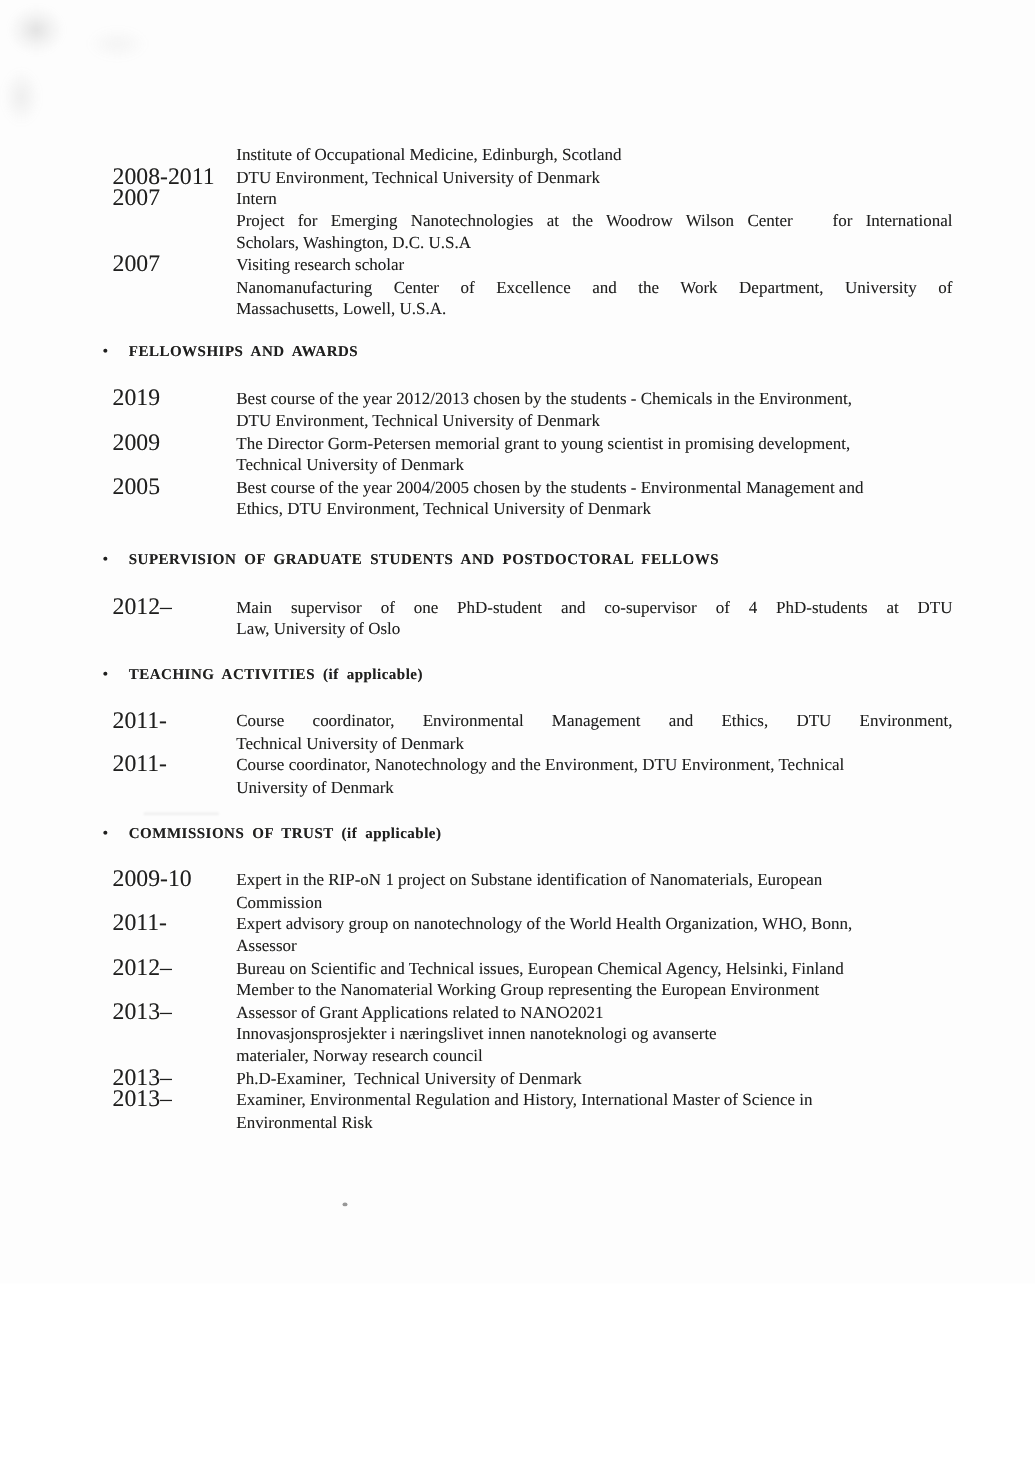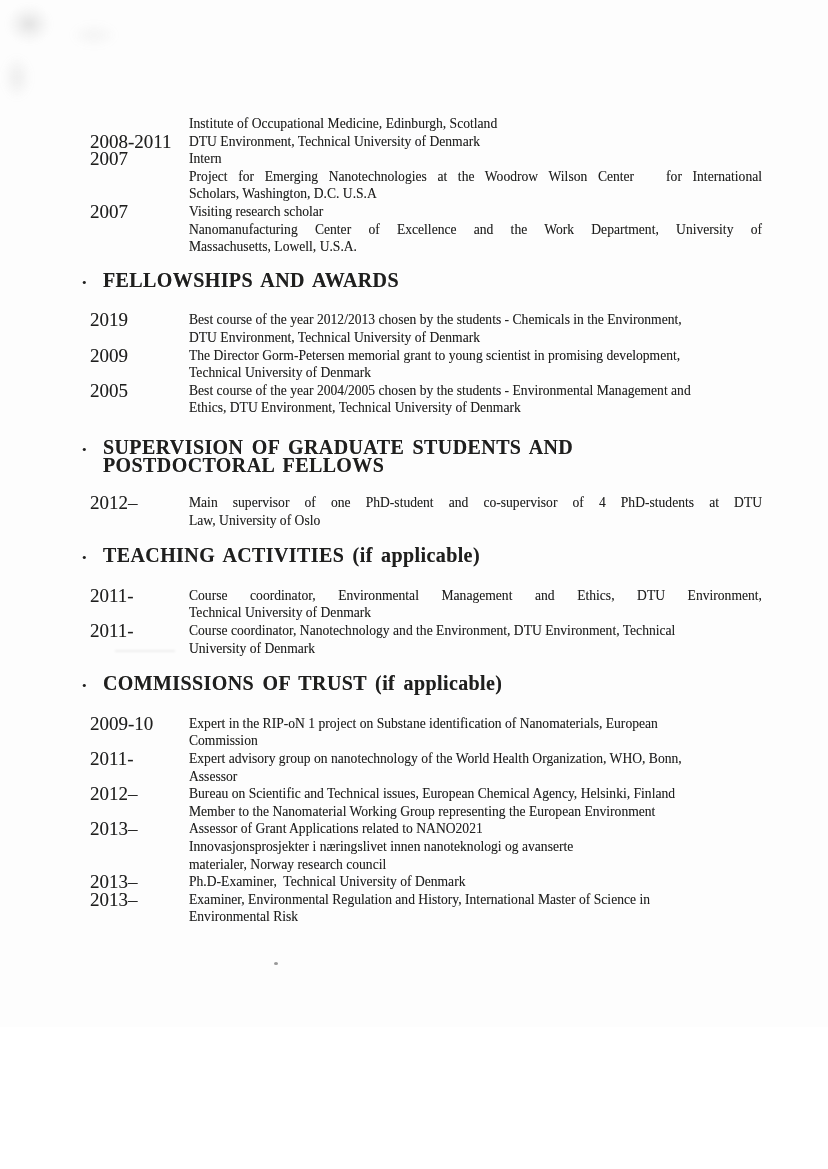--- a/index.html
+++ b/index.html
@@ -16,21 +16,21 @@
   .entry{display:flex;}
   .entry .date{flex:0 0 99px;width:99px;font-size:19px;line-height:17.6px;
         text-shadow:0 0 0.5px rgba(30,30,30,0.35);margin-left:12px;}
   .entry .body{flex:0 0 573px;width:573px;}
   .section{margin-top:18px;}
   .section:nth-child(1){margin-top:16px;}
   .section:nth-child(2){margin-top:22px;}
   .header-row{display:flex;align-items:baseline;margin-bottom:20px;line-height:17.6px;}
   .bullet{flex:0 0 21px;width:21px;padding-left:4px;font-size:13px;
         text-shadow:0 0 0.5px rgba(30,30,30,0.4);}
-  .section-title{font-weight:700;font-size:20px;letter-spacing:0.4px;word-spacing:3px;
+  .section-title{font-weight:700;font-size:12px;letter-spacing:0.4px;word-spacing:3px;
         text-shadow:0 0 0.5px rgba(20,20,20,0.45);}
   
   .smudge{position:absolute;pointer-events:none;}
   .smudge-a{left:6px;top:4px;width:46px;height:40px;filter:blur(2px);
     background:radial-gradient(closest-side,rgba(120,120,120,0.20),rgba(150,150,150,0.08) 60%,rgba(0,0,0,0));}
   .smudge-b{left:2px;top:55px;width:30px;height:45px;filter:blur(3px);
     background:radial-gradient(closest-side,rgba(130,130,130,0.12),rgba(0,0,0,0));}
   .smudge-c{left:70px;top:22px;width:48px;height:26px;filter:blur(3px);
     background:radial-gradient(closest-side,rgba(140,140,140,0.08),rgba(0,0,0,0));}
   .speck-dot{position:absolute;left:274px;top:962px;width:4px;height:3px;border-radius:50%;

